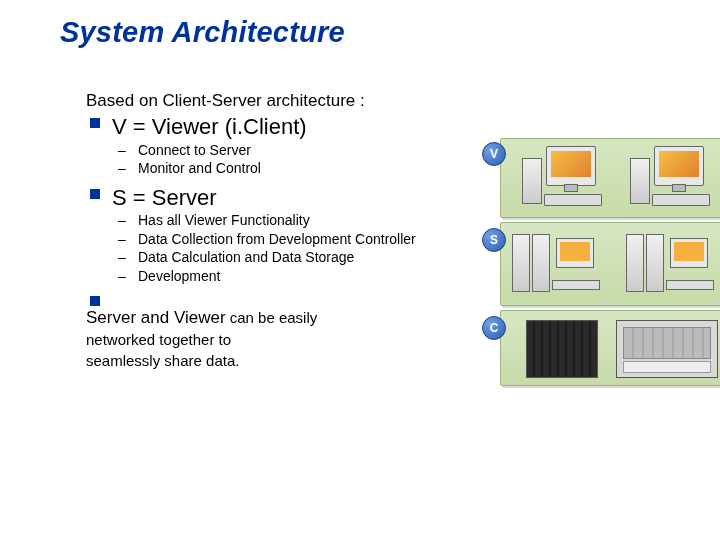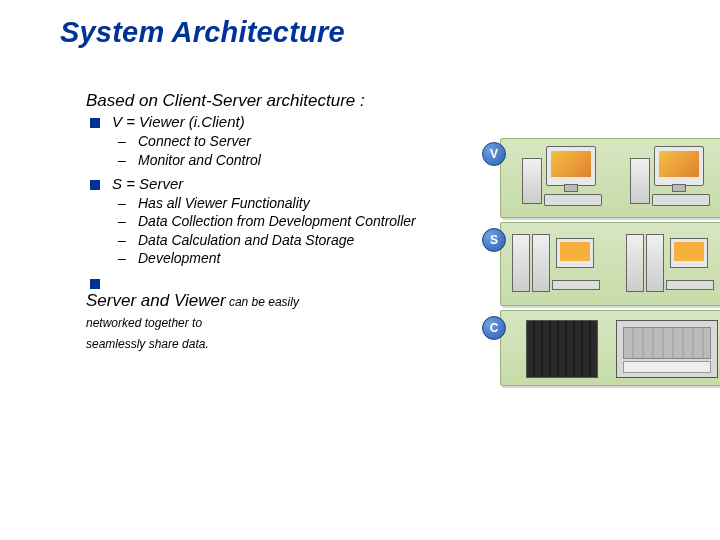--- a/index.html
+++ b/index.html
@@ -29,30 +29,29 @@
     color: #003399;
     letter-spacing: 0.2px;
   }
   .body {
     position: absolute;
     left: 46px;
     top: 90px;
     width: 400px;
     font-size: 17px;
     line-height: 1.25;
-    font-style: italic;
   }
   .intro {
     margin-bottom: 2px;
   }
   .lvl1 {
     position: relative;
     padding-left: 26px;
     margin-top: 2px;
-    font-size: 15px;
+    font-size: 22px;
   }
   .lvl1 .sq {
     position: absolute;
     left: 4px;
     top: 5px;
     width: 10px;
     height: 10px;
     background: #003399;
   }
   .sub {
@@ -67,21 +66,21 @@
     left: 32px;
     top: 0;
   }
   .closing {
     margin-top: 22px;
     font-size: 17px;
     line-height: 1.25;
     width: 300px;
   }
   .closing .small {
-    font-size: 12px;
+    font-size: 15px;
   }
 
   
   .diagram {
     position: absolute;
     right: 20px;
     top: 138px;
     width: 258px;
     height: 250px;
   }

